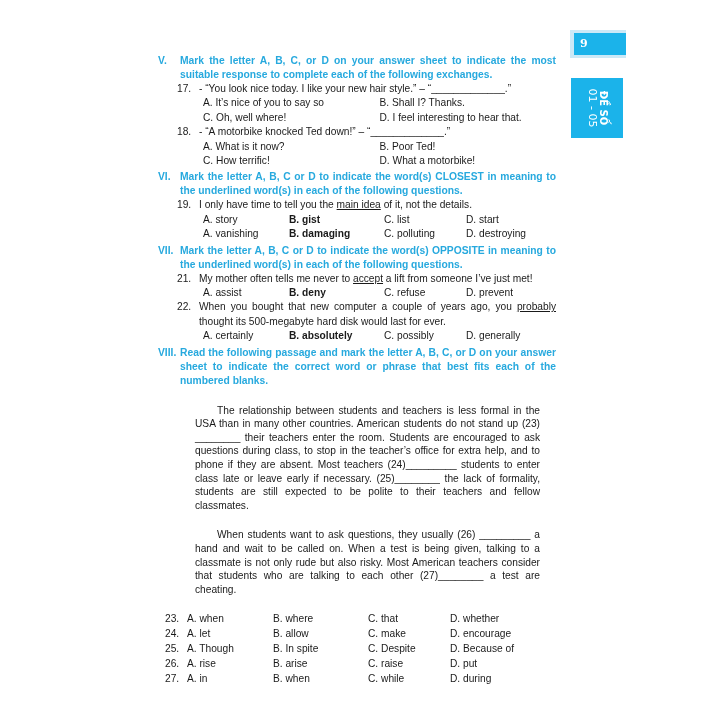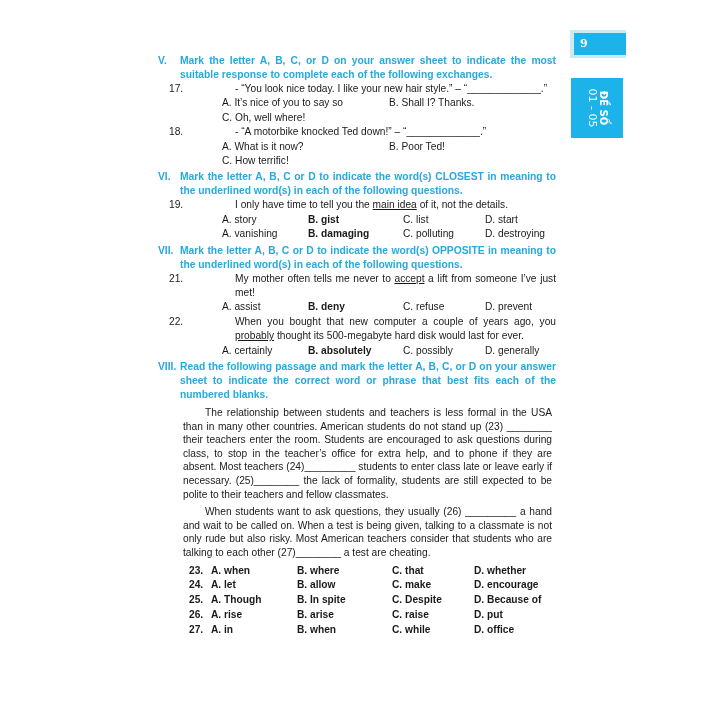--- a/index.html
+++ b/index.html
@@ -13,31 +13,31 @@
          white-space:nowrap; color:#fff; text-align:center; }
   .side-tab-text .t1 { font-family:"DejaVu Sans", sans-serif; font-weight:bold; font-size:10px; display:block; line-height:11px; }
   .side-tab-text .t2 { font-family:"DejaVu Sans", sans-serif; font-size:11px; display:block; line-height:12px; }
 
   .content { position:absolute; left:158px; top:52px; width:398px; font-size:10.2px; }
   .section-head { color:#27a9de; font-weight:bold; font-size:10.3px; line-height:14px; display:flex; margin-top:2px; }
   .section-head .num { width:22px; flex:none; }
   .section-head.wide .num { width:22px; }
   .section-head .txt { flex:1; text-align:justify; }
   .q { display:flex; line-height:14.4px; }
-  .q .qn { width:22px; flex:none; margin-left:11px; }
-  .q .qt { flex:1; text-align:justify;margin-left:44px; }
-  .opts { display:flex; margin-left:64px; line-height:14.4px; }
+  .q .qn { width:22px; flex:none; margin-left:19px; }
+  .q .qt { flex:1; text-align:justify; }
+  .opts { display:flex; margin-left:45px; line-height:14.4px; }
   .opts.two .o { width:181px; }
   .opts.four .o:nth-child(1) { width:86px; }
   .opts.four .o:nth-child(2) { width:95px;font-weight:bold; }
   .opts.four .o:nth-child(3) { width:82px; }
   .u { text-decoration:underline; }
   .passage { margin-left:21px; text-align:justify; line-height:13.6px; }
-  .passage p { margin:4px; text-indent:22px; }
-  .ans-row { display:flex; line-height:14.8px; margin-left:31px;font-weight:bold; }
+  .passage p { margin:16px; text-indent:22px; }
+  .ans-row { display:flex; line-height:14.8px; margin-left:7px; }
   .ans-row .qn { width:22px; flex:none; }
   .ans-row .o:nth-child(2) { width:86px; }
   .ans-row .o:nth-child(3) { width:95px; }
   .ans-row .o:nth-child(4) { width:82px; }
 </style>
 </head>
 <body>
 
 <div class="page-num-tab">
   <div class="page-num-inner">9</div>
@@ -58,31 +58,33 @@
   <div class="q">
     <span class="qn">17.</span>
     <span class="qt">- “You look nice today. I like your new hair style.” – “_____________.”</span>
   </div>
   <div class="opts two">
     <span class="o">A. It’s nice of you to say so</span>
     <span class="o">B. Shall I? Thanks.</span>
   </div>
   <div class="opts two">
     <span class="o">C. Oh, well where!</span>
+    <span class="o">D. I feel interesting to hear that.</span>
   </div>
   <div class="q">
     <span class="qn">18.</span>
     <span class="qt">- “A motorbike knocked Ted down!” – “_____________.”</span>
   </div>
   <div class="opts two">
     <span class="o">A. What is it now?</span>
     <span class="o">B. Poor Ted!</span>
   </div>
   <div class="opts two">
     <span class="o">C. How terrific!</span>
+    <span class="o">D. What a motorbike!</span>
   </div>
 
   <div class="section-head">
     <span class="num">VI.</span>
     <span class="txt">Mark the letter A, B, C or D to indicate the word(s) CLOSEST in meaning to the underlined word(s) in each of the following questions.</span>
   </div>
   <div class="q">
     <span class="qn">19.</span>
     <span class="qt"><span>I only have time to tell you the </span><span class="u">main idea</span><span> of it, not the details.</span></span>
   </div>
@@ -158,15 +160,15 @@
     <span class="o">A. rise</span>
     <span class="o">B. arise</span>
     <span class="o">C. raise</span>
     <span class="o">D. put</span>
   </div>
   <div class="ans-row">
     <span class="qn">27.</span>
     <span class="o">A. in</span>
     <span class="o">B. when</span>
     <span class="o">C. while</span>
-    <span class="o">D. office</span>
+    <span class="o">D. during</span>
   </div>
 </div>
 
 </body></html>

